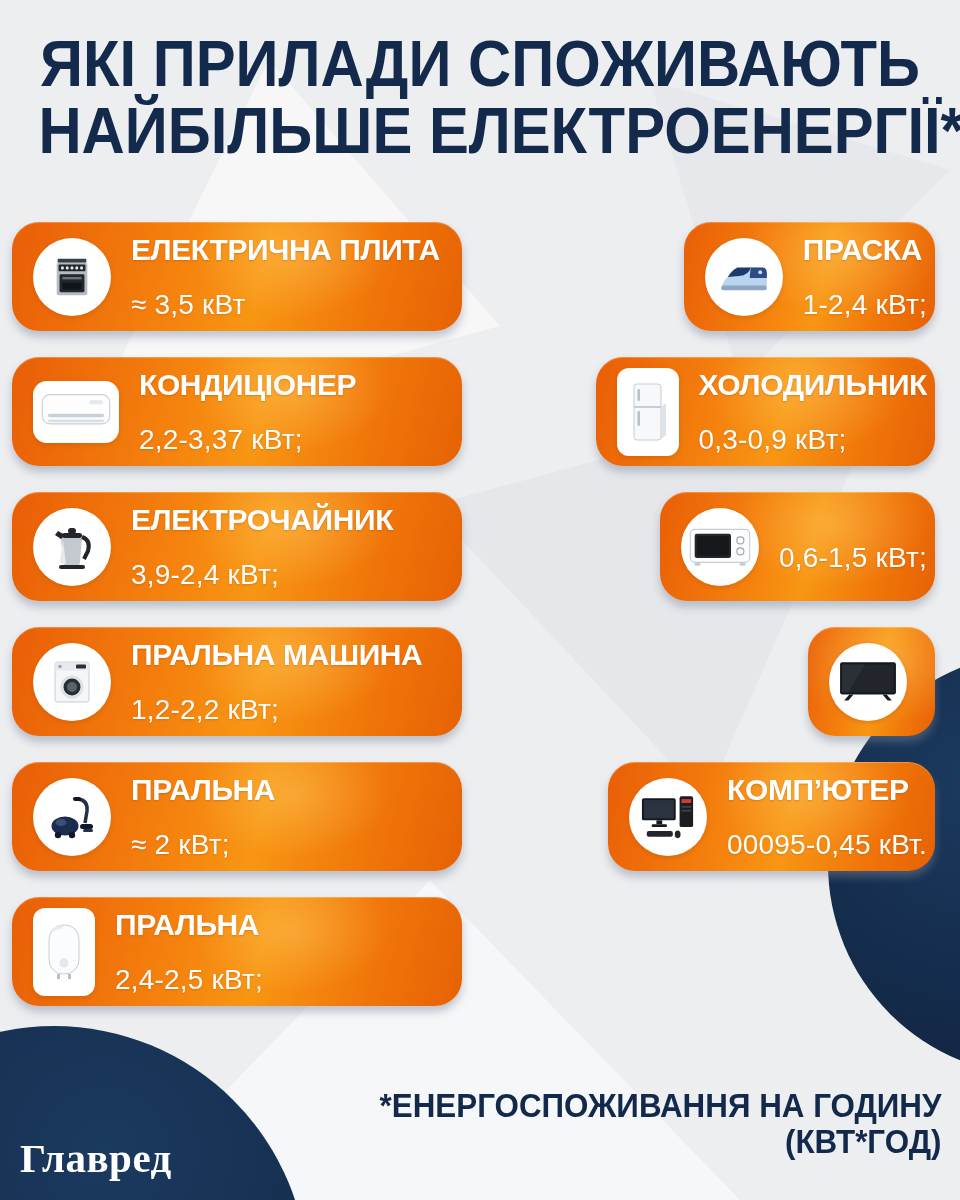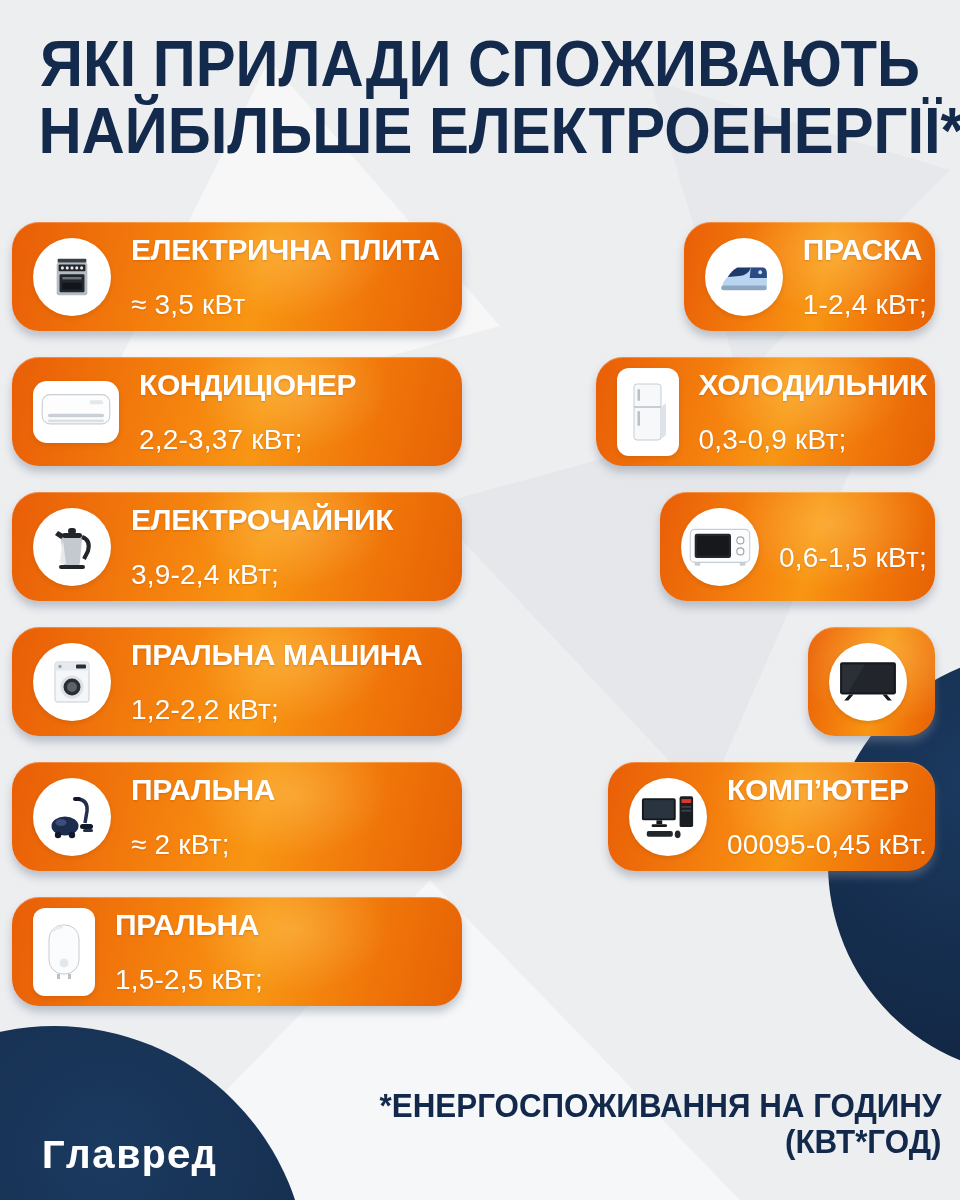--- a/index.html
+++ b/index.html
@@ -57,22 +57,22 @@
     letter-spacing:.2px;text-shadow:0 1px 2px rgba(160,70,0,.3);
   }
 
   .circle{position:absolute;border-radius:50%;background:#142c4d;}
   .circle-right{left:828px;top:652px;width:424px;height:424px;
     background:radial-gradient(circle at 35% 30%, #1b3a60, #122744 70%);}
   .circle-bottom-left{left:-200px;top:1026px;width:508px;height:508px;
     background:radial-gradient(circle at 60% 25%, #1b3a60, #122744 75%);}
 
   .brand{
-    position:absolute;left:41px;top:1134px;
-    color:#ffffff;font-family:Liberation Mono, monospace;
+    position:absolute;left:20px;top:1134px;
+    color:#ffffff;font-family:Liberation Serif, serif;
     font-weight:700;font-size:41px;letter-spacing:.5px;text-align:right;
   }
   .footnote{
     position:absolute;right:19px;top:1088px;
     text-align:right;color:#13294b;font-weight:700;
     font-size:33px;line-height:36px;
     transform:scaleX(.95);transform-origin:100% 50%;
   }
   svg{display:block;}
 </style>
@@ -189,21 +189,21 @@
           <svg viewBox="0 0 40 58" width="40" height="58">
   <rect x="5" y="2" width="30" height="49" rx="14" fill="#fbfcfd" stroke="#c6cdd4"></rect>
   <path d="M9 8 a12 12 0 0 1 10 -4" stroke="#e8ecef" stroke-width="3" fill="none"></path>
   <circle cx="20" cy="40" r="4.5" fill="#e3e8ec"></circle>
   <rect x="13" y="51" width="3" height="5" fill="#b9c0c7"></rect>
   <rect x="24" y="51" width="3" height="5" fill="#b9c0c7"></rect>
 </svg>
         </div>
       <div class="texts">
         <div class="card-label">ПРАЛЬНА</div>
-        <div class="card-value">1,5-2,5 кВт;</div>
+        <div class="card-value">2,4-2,5 кВт;</div>
       </div>
     </div>
     </div>
   <div class="col col-right" id="col-right">
       <div class="card">
       <div class="icon-wrap shape-circle">
           <svg viewBox="0 0 54 42" width="52" height="40">
   <path d="M4 31 q1 -6 8 -12 q9 -8 22 -8 h12 q5 0 5 6 v14 z" fill="#b9d4ee"></path>
   <path d="M20 11 h14 q-2 8 -12 9 l-12 1 q4 -7 10 -10z" fill="#1d3a6b"></path>
   <path d="M34 11 h12 q5 0 5 6 v5 h-18z" fill="#2b4a86"></path>

